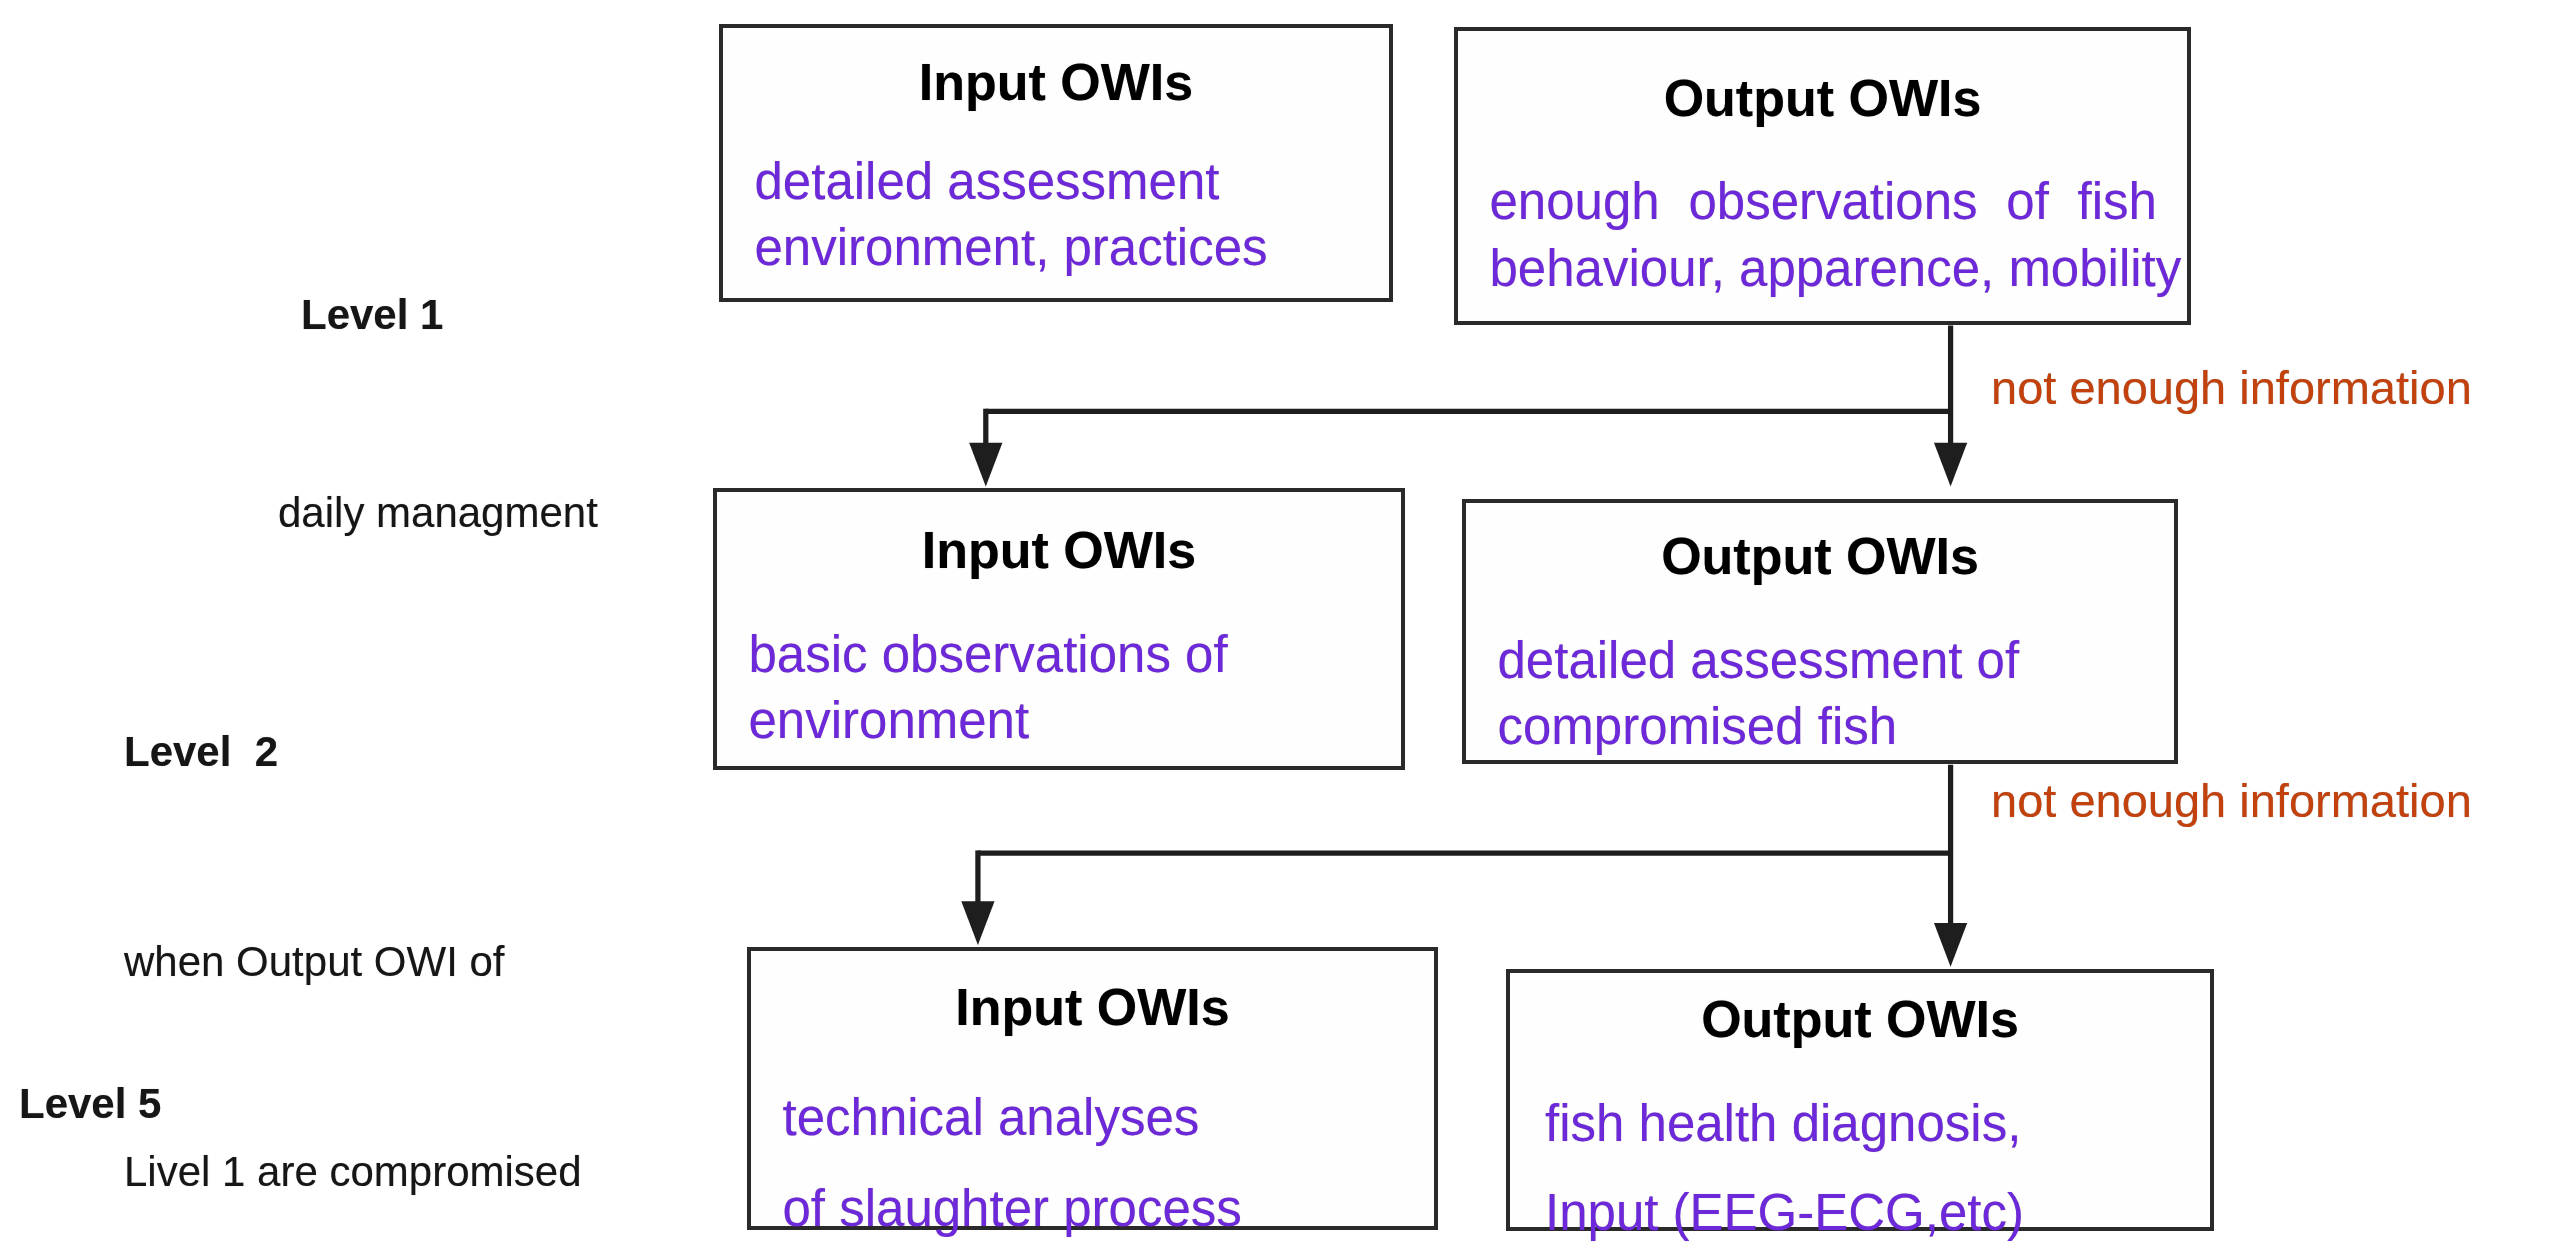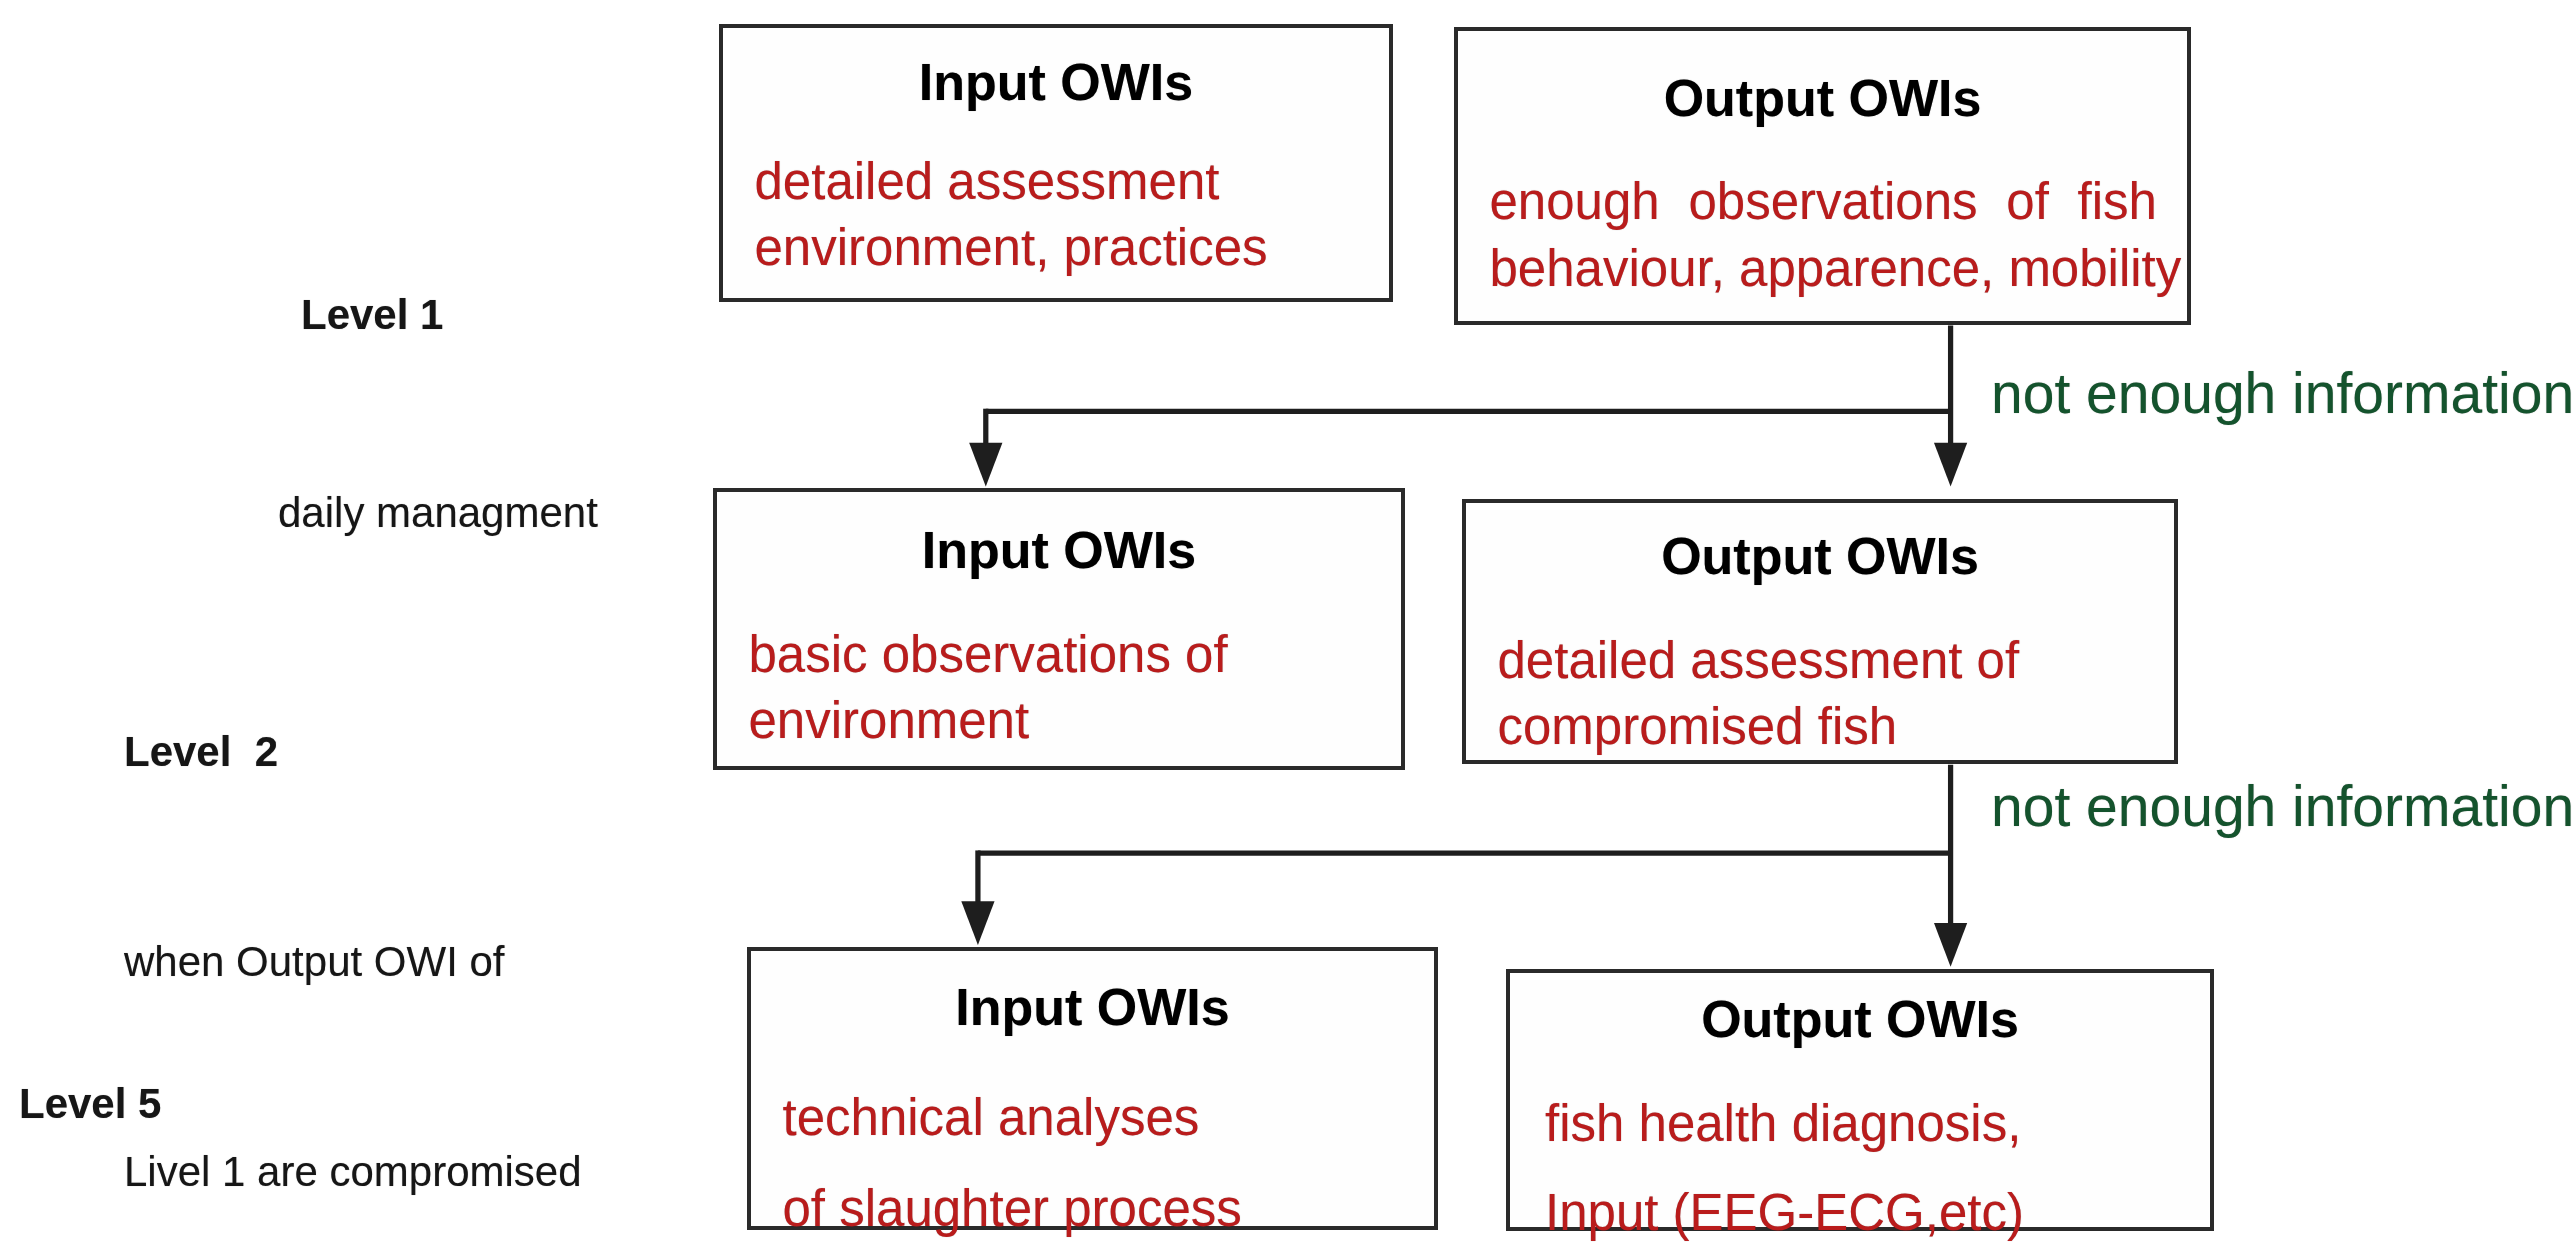--- a/index.html
+++ b/index.html
@@ -28,21 +28,21 @@
   .box-title {
     text-align: center;
     font-weight: bold;
     font-size: 52px;
     letter-spacing: 0px;
     color: #000000;
     text-shadow: 0 0 0.9px rgba(20,20,20,0.45);
   }
   .box-body {
     font-size: 51px;
-    color: #b91c1c;
+    color: #6d28d9;
     text-shadow: 0 0 0.9px rgba(20,20,20,0.35);
   }
   .box-body .line { white-space: pre; }
   .justify-line {
     text-align: justify;
     text-align-last: justify;
     white-space: normal !important;
   }
   
   .l1-in  { left: 719px;  top: 23.6px;   width: 674px; height: 278px; }
@@ -80,22 +80,22 @@
   }
   .level-label .lead { font-weight: bold; }
   .ll-1 { left: 278px; top: 150px; line-height: 66px; }
   .ll-1 .lead { padding-left: 23px; }
   .ll-2 { left: 124px; top: 577px; }
   .ll-3 { left: 19px;  top: 924px; line-height: 72px; }
 
   
   .conn-label {
     position: absolute;
-    font-size: 57px;
-    color: #14532d;
+    font-size: 47px;
+    color: #c2410c;
     text-shadow: 0 0 0.9px rgba(20,20,20,0.4);
     white-space: pre;
   }
   .cl-1 { left: 1991px; top: 360px; }
   .cl-2 { left: 1991px; top: 773px; }
 
   
   #arrow-layer {
     position: absolute;
     left: 0; top: 0;

